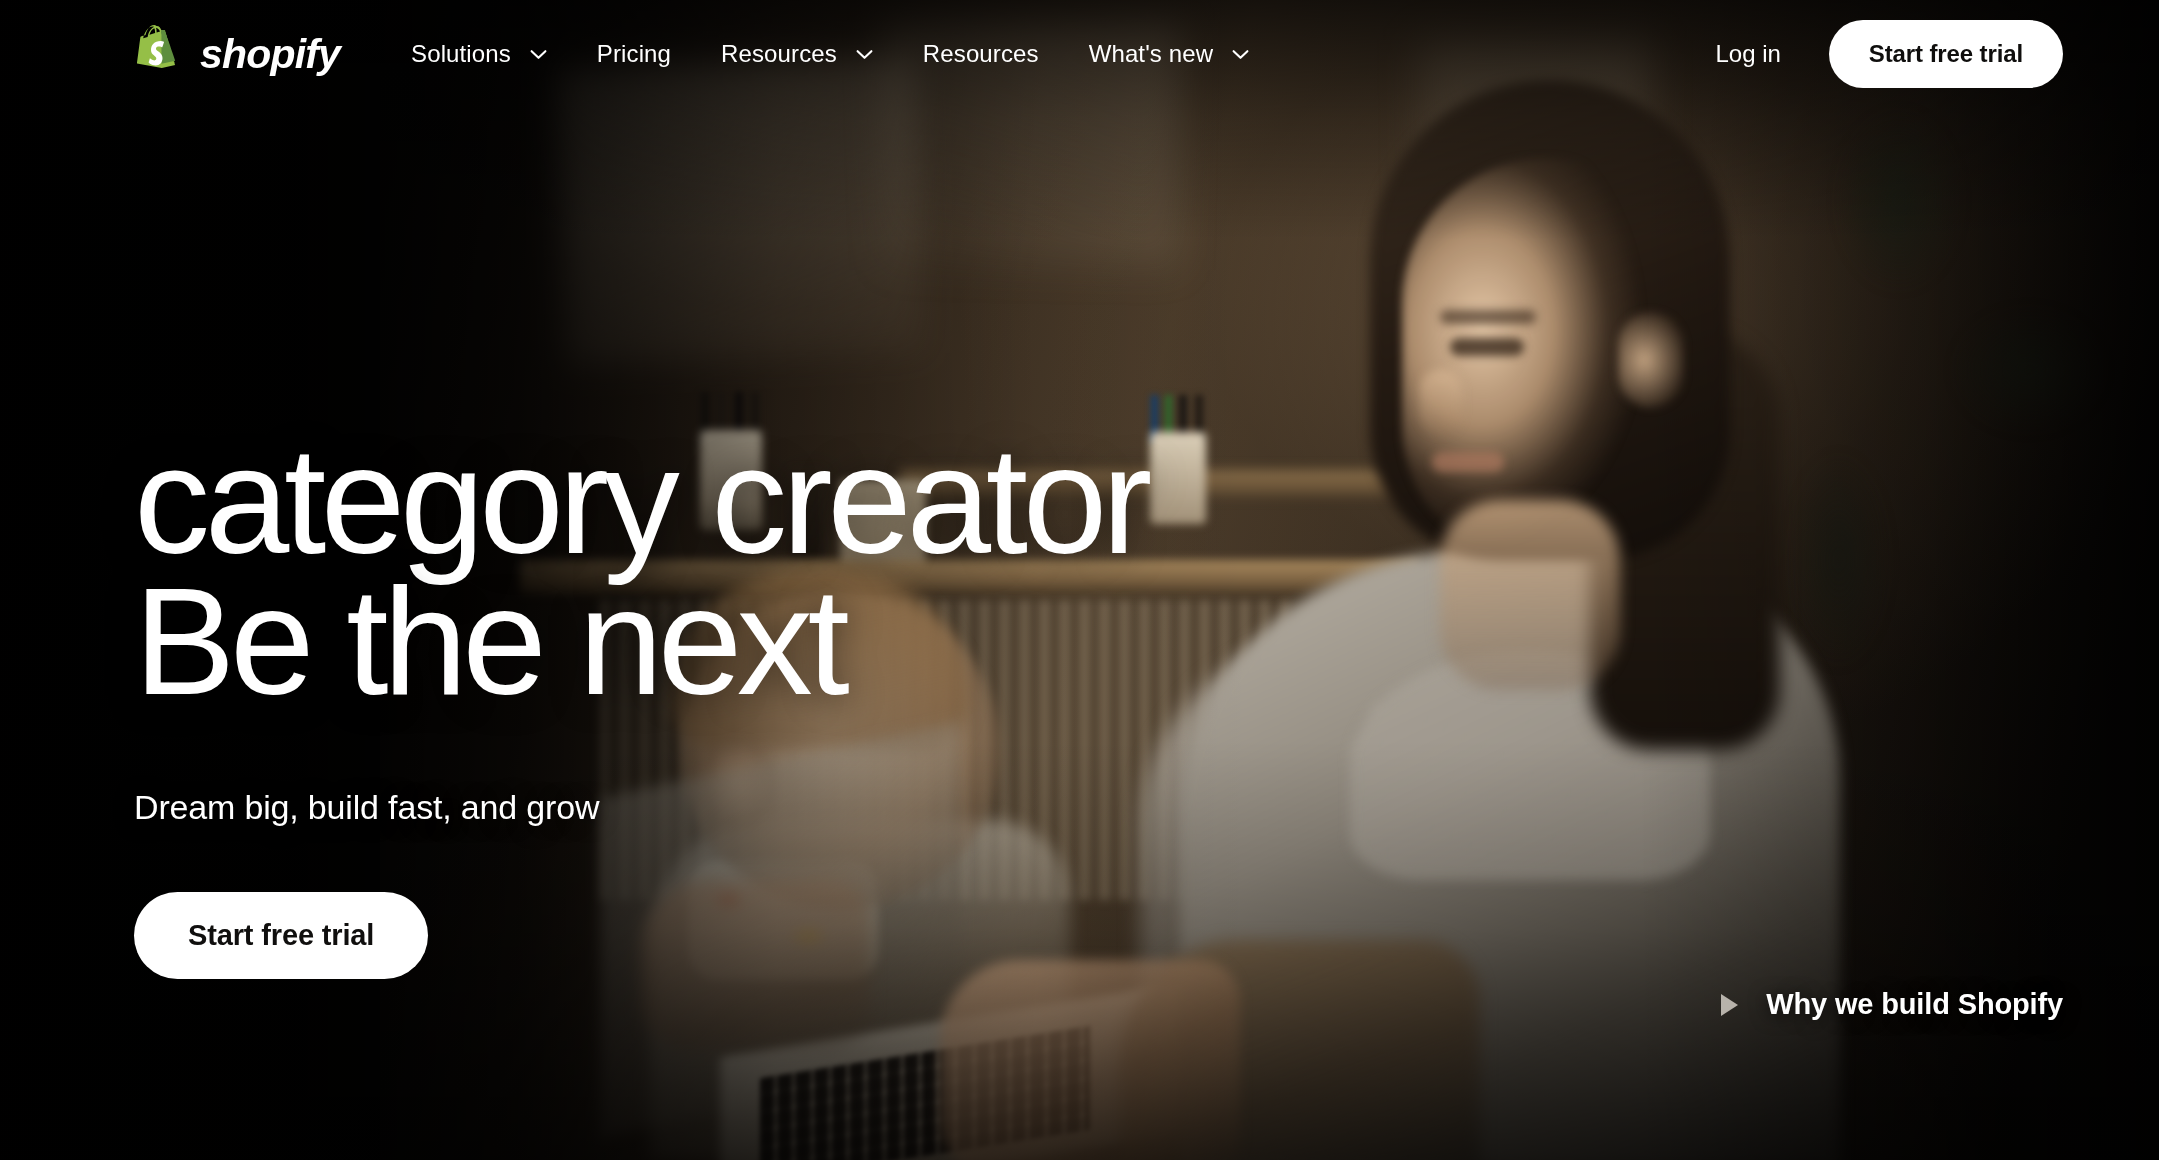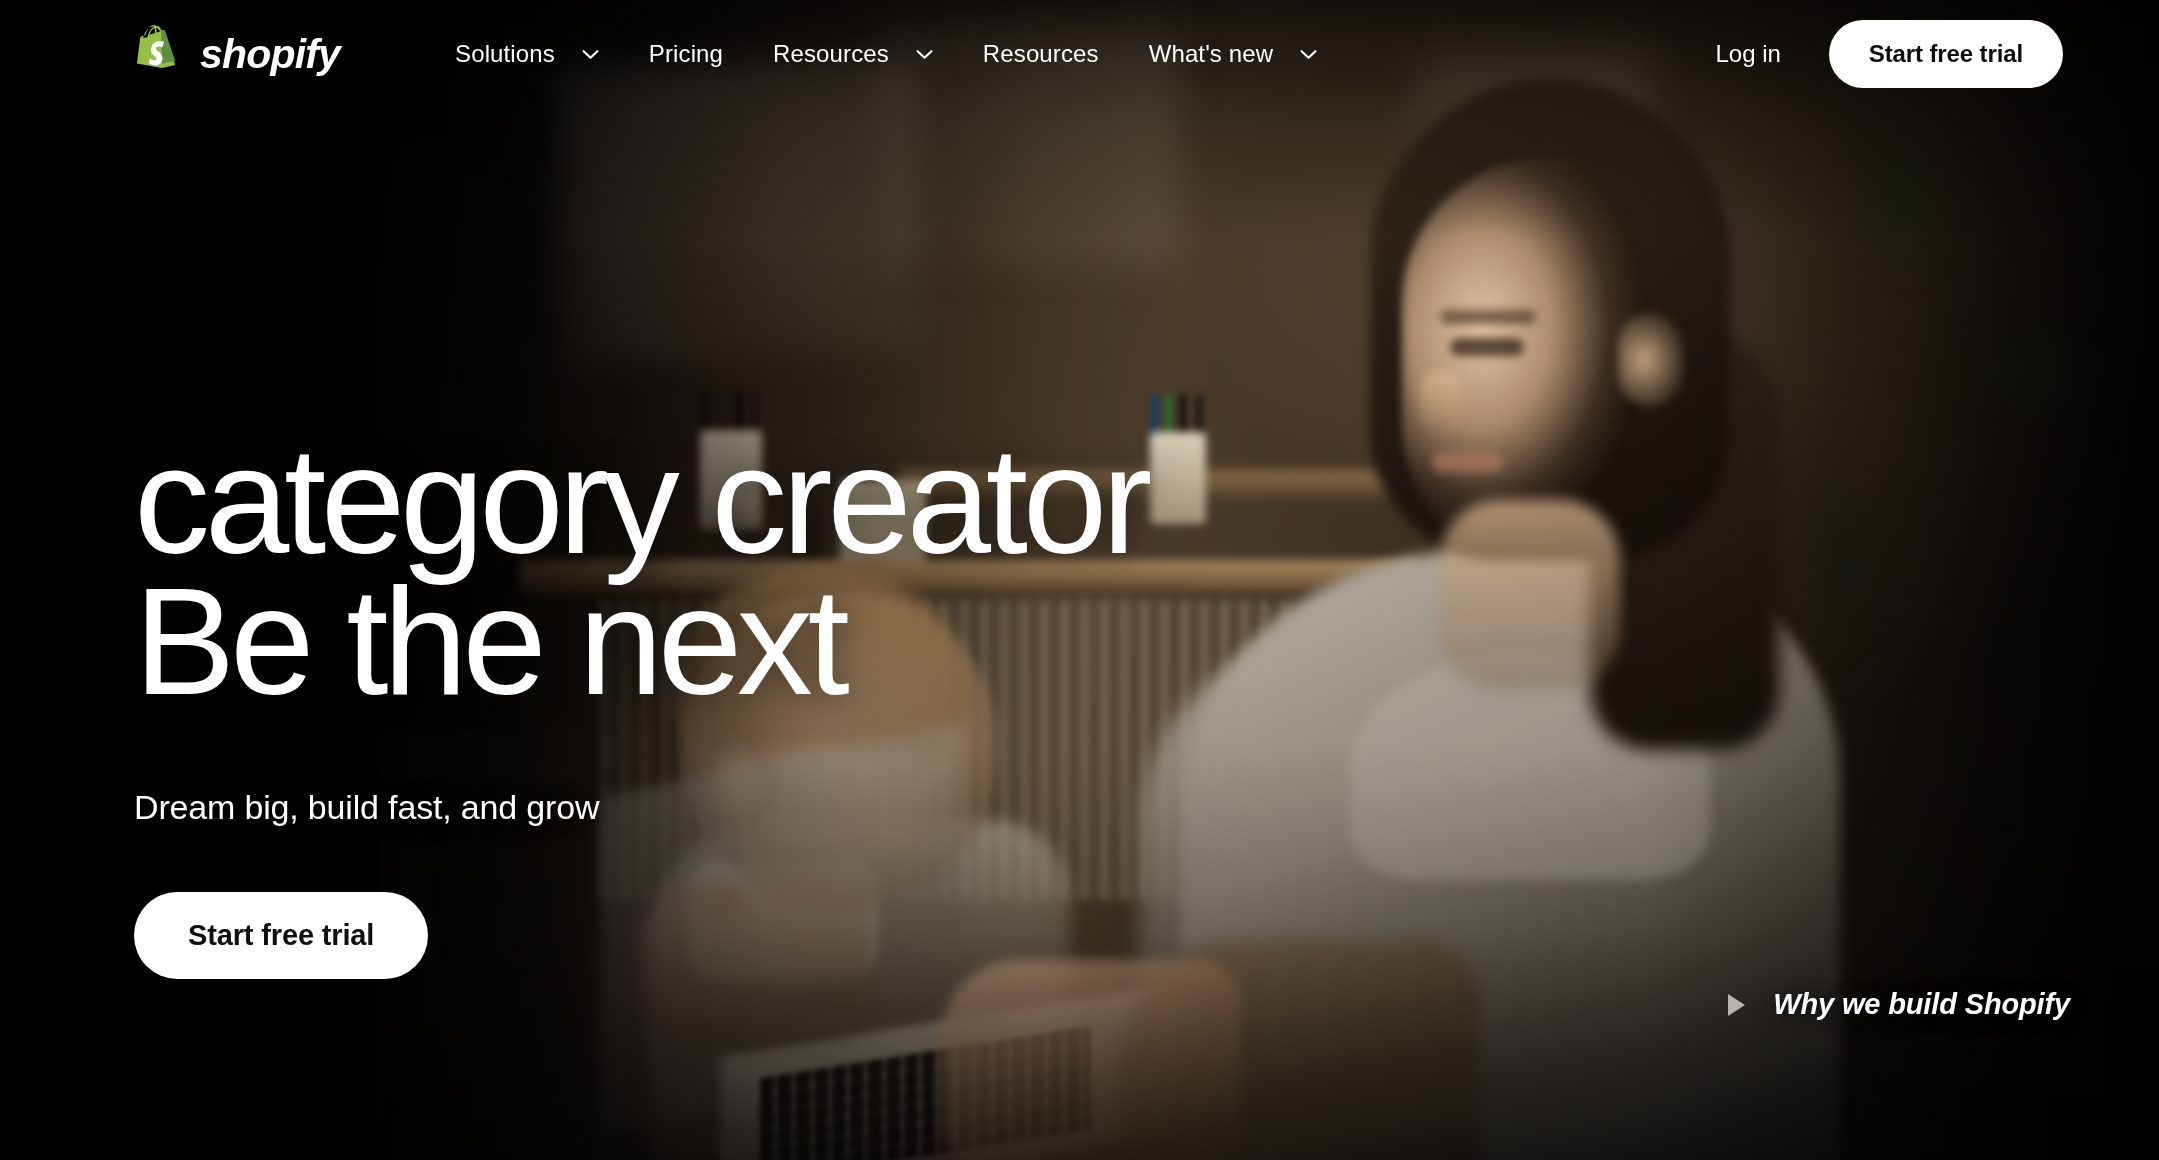--- a/index.html
+++ b/index.html
@@ -300,36 +300,36 @@
   .header {
     position: absolute;
     left: 0; top: 0; right: 0;
     height: 108px;
     display: flex;
     align-items: center;
     padding: 0 96px 0 134px;
     z-index: 40;
   }
 
-  .logo { display: flex; align-items: center; gap: 14px; margin-right: 90px; flex: 0 0 auto; }
+  .logo { display: flex; align-items: center; gap: 14px; margin-right: 46px; flex: 0 0 auto; }
   .logo-bag { width: 52px; height: 58px; display: block; }
   .logo-word {
     color: #fff;
     font-size: 41px;
     font-weight: 700;
     font-style: italic;
     letter-spacing: -0.02em;
     line-height: 1;
   }
 
   .nav { display: flex; align-items: center; gap: 0; flex: 1 1 auto; }
   .nav-item {
     display: flex;
     align-items: center;
-    gap: 27px;
+    gap: 19px;
     color: #fff;
     font-size: 24px;
     font-weight: 400;
     padding: 10px 25px;
     cursor: pointer;
     white-space: nowrap;
     letter-spacing: 0.005em;
   }
   .chev { display: block; width: 17px; height: 11px; flex: 0 0 auto; }
 
@@ -412,28 +412,27 @@
     font-size: 22px;
     line-height: 1.44;
     font-weight: 400;
     text-shadow: 0 2px 14px rgba(0,0,0,0.7);
   }
   .trial-note span { display: block; white-space: nowrap; }
 
   
   .video-link {
     position: absolute;
-    right: 89px;
+    right: 96px;
     top: 988px;
     display: flex;
     align-items: center;
     gap: 28px;
     z-index: 30;
     cursor: pointer;
-    font-style: italic;
   }
   .play-tri {
     width: 0; height: 0;
     border-left: 17px solid #b8b3ab;
     border-top: 11px solid transparent;
     border-bottom: 11px solid transparent;
     flex: 0 0 auto;
   }
   .video-label {
     color: #fff;

